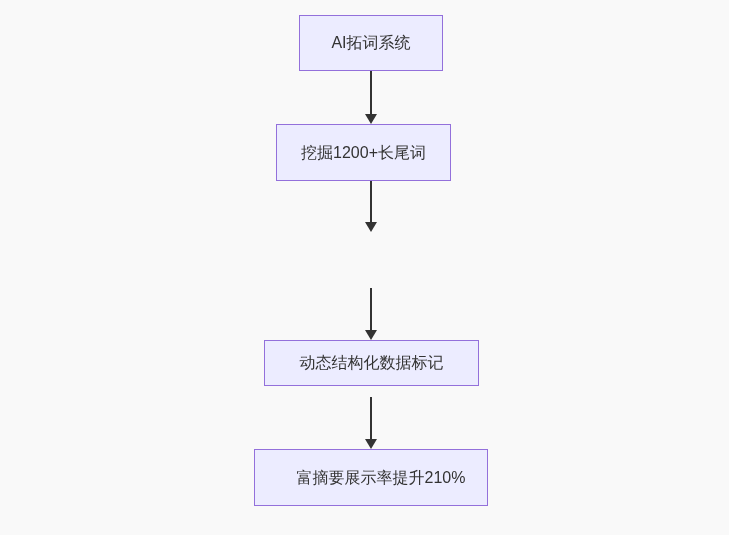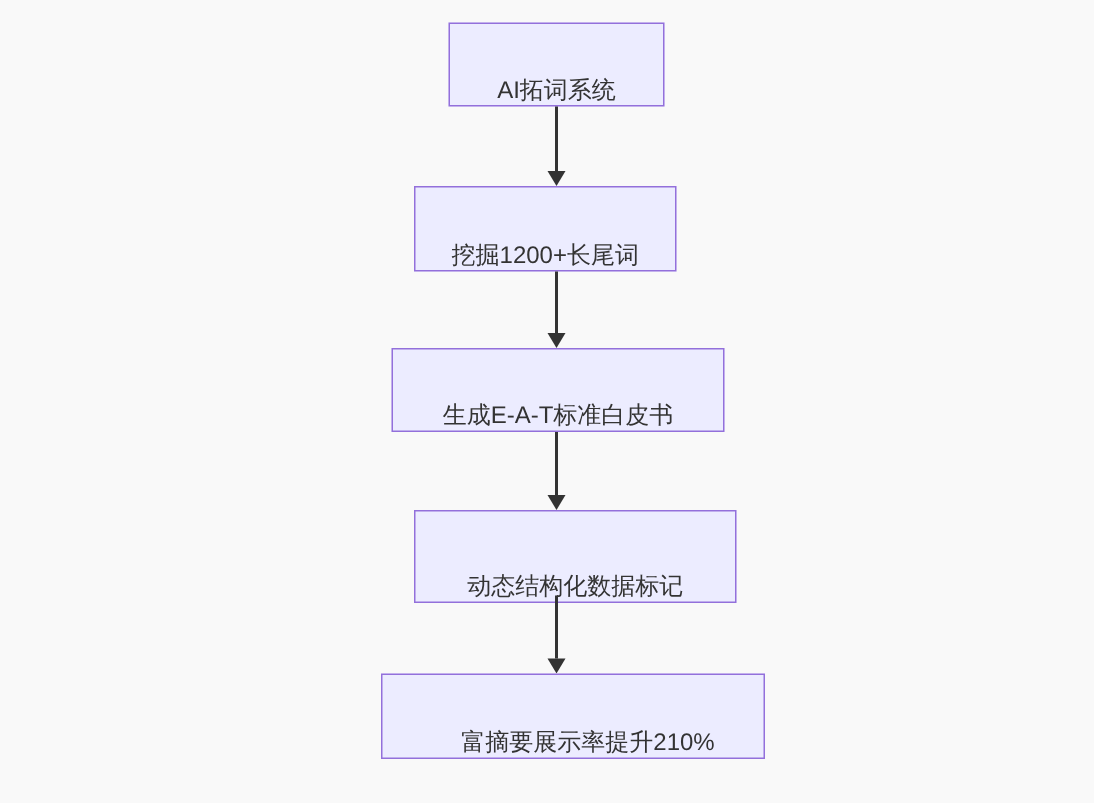--- a/index.html
+++ b/index.html
@@ -18,32 +18,32 @@
     width: 729px;
     height: 535px;
   }
   .node {
     position: absolute;
     box-sizing: border-box;
     background: #ececff;
     border: 1px solid #9370db;
     color: #333333;
     display: flex;
-    align-items: flex-end;
+    align-items: center;
     justify-content: center;
     font-size: 16px;
     line-height: 1.2;
     text-align: center;
     white-space: nowrap;
   }
   .node-1 { left: 299px; top: 15px;  width: 144px; height: 56px; }
   .node-2 { left: 276px; top: 124px; width: 175px; height: 57px; }
   .node-3 { left: 261px; top: 232px; width: 222px; height: 56px; }
-  .node-4 { left: 276px; top: 340px; width: 215px; height: 62px; }
-  .node-5 { left: 254px; top: 449px; width: 256px; height: 57px; padding-left: 20px; }
+  .node-4 { left: 264px; top: 340px; width: 215px; height: 46px; }
+  .node-5 { left: 254px; top: 449px; width: 234px; height: 57px; padding-left: 20px; }
   .arrow {
     position: absolute;
     width: 12px;
     display: flex;
     flex-direction: column;
     align-items: center;
   }
   .arrow-1 { left: 365px; top: 71px;  height: 53px; }
   .arrow-2 { left: 365px; top: 181px; height: 51px; }
   .arrow-3 { left: 365px; top: 288px; height: 52px; }
@@ -77,23 +77,20 @@
 
   <div class="node node-2">
     <span class="node-label">挖掘1200+长尾词</span>
   </div>
 
   <div class="arrow arrow-2">
     <div class="arrow-line"></div>
     <div class="arrow-head"></div>
   </div>
 
-  <div class="node node-3">
-    <span class="node-label">生成E-A-T标准白皮书</span>
-  </div>
 
   <div class="arrow arrow-3">
     <div class="arrow-line"></div>
     <div class="arrow-head"></div>
   </div>
 
   <div class="node node-4">
     <span class="node-label">动态结构化数据标记</span>
   </div>
 

